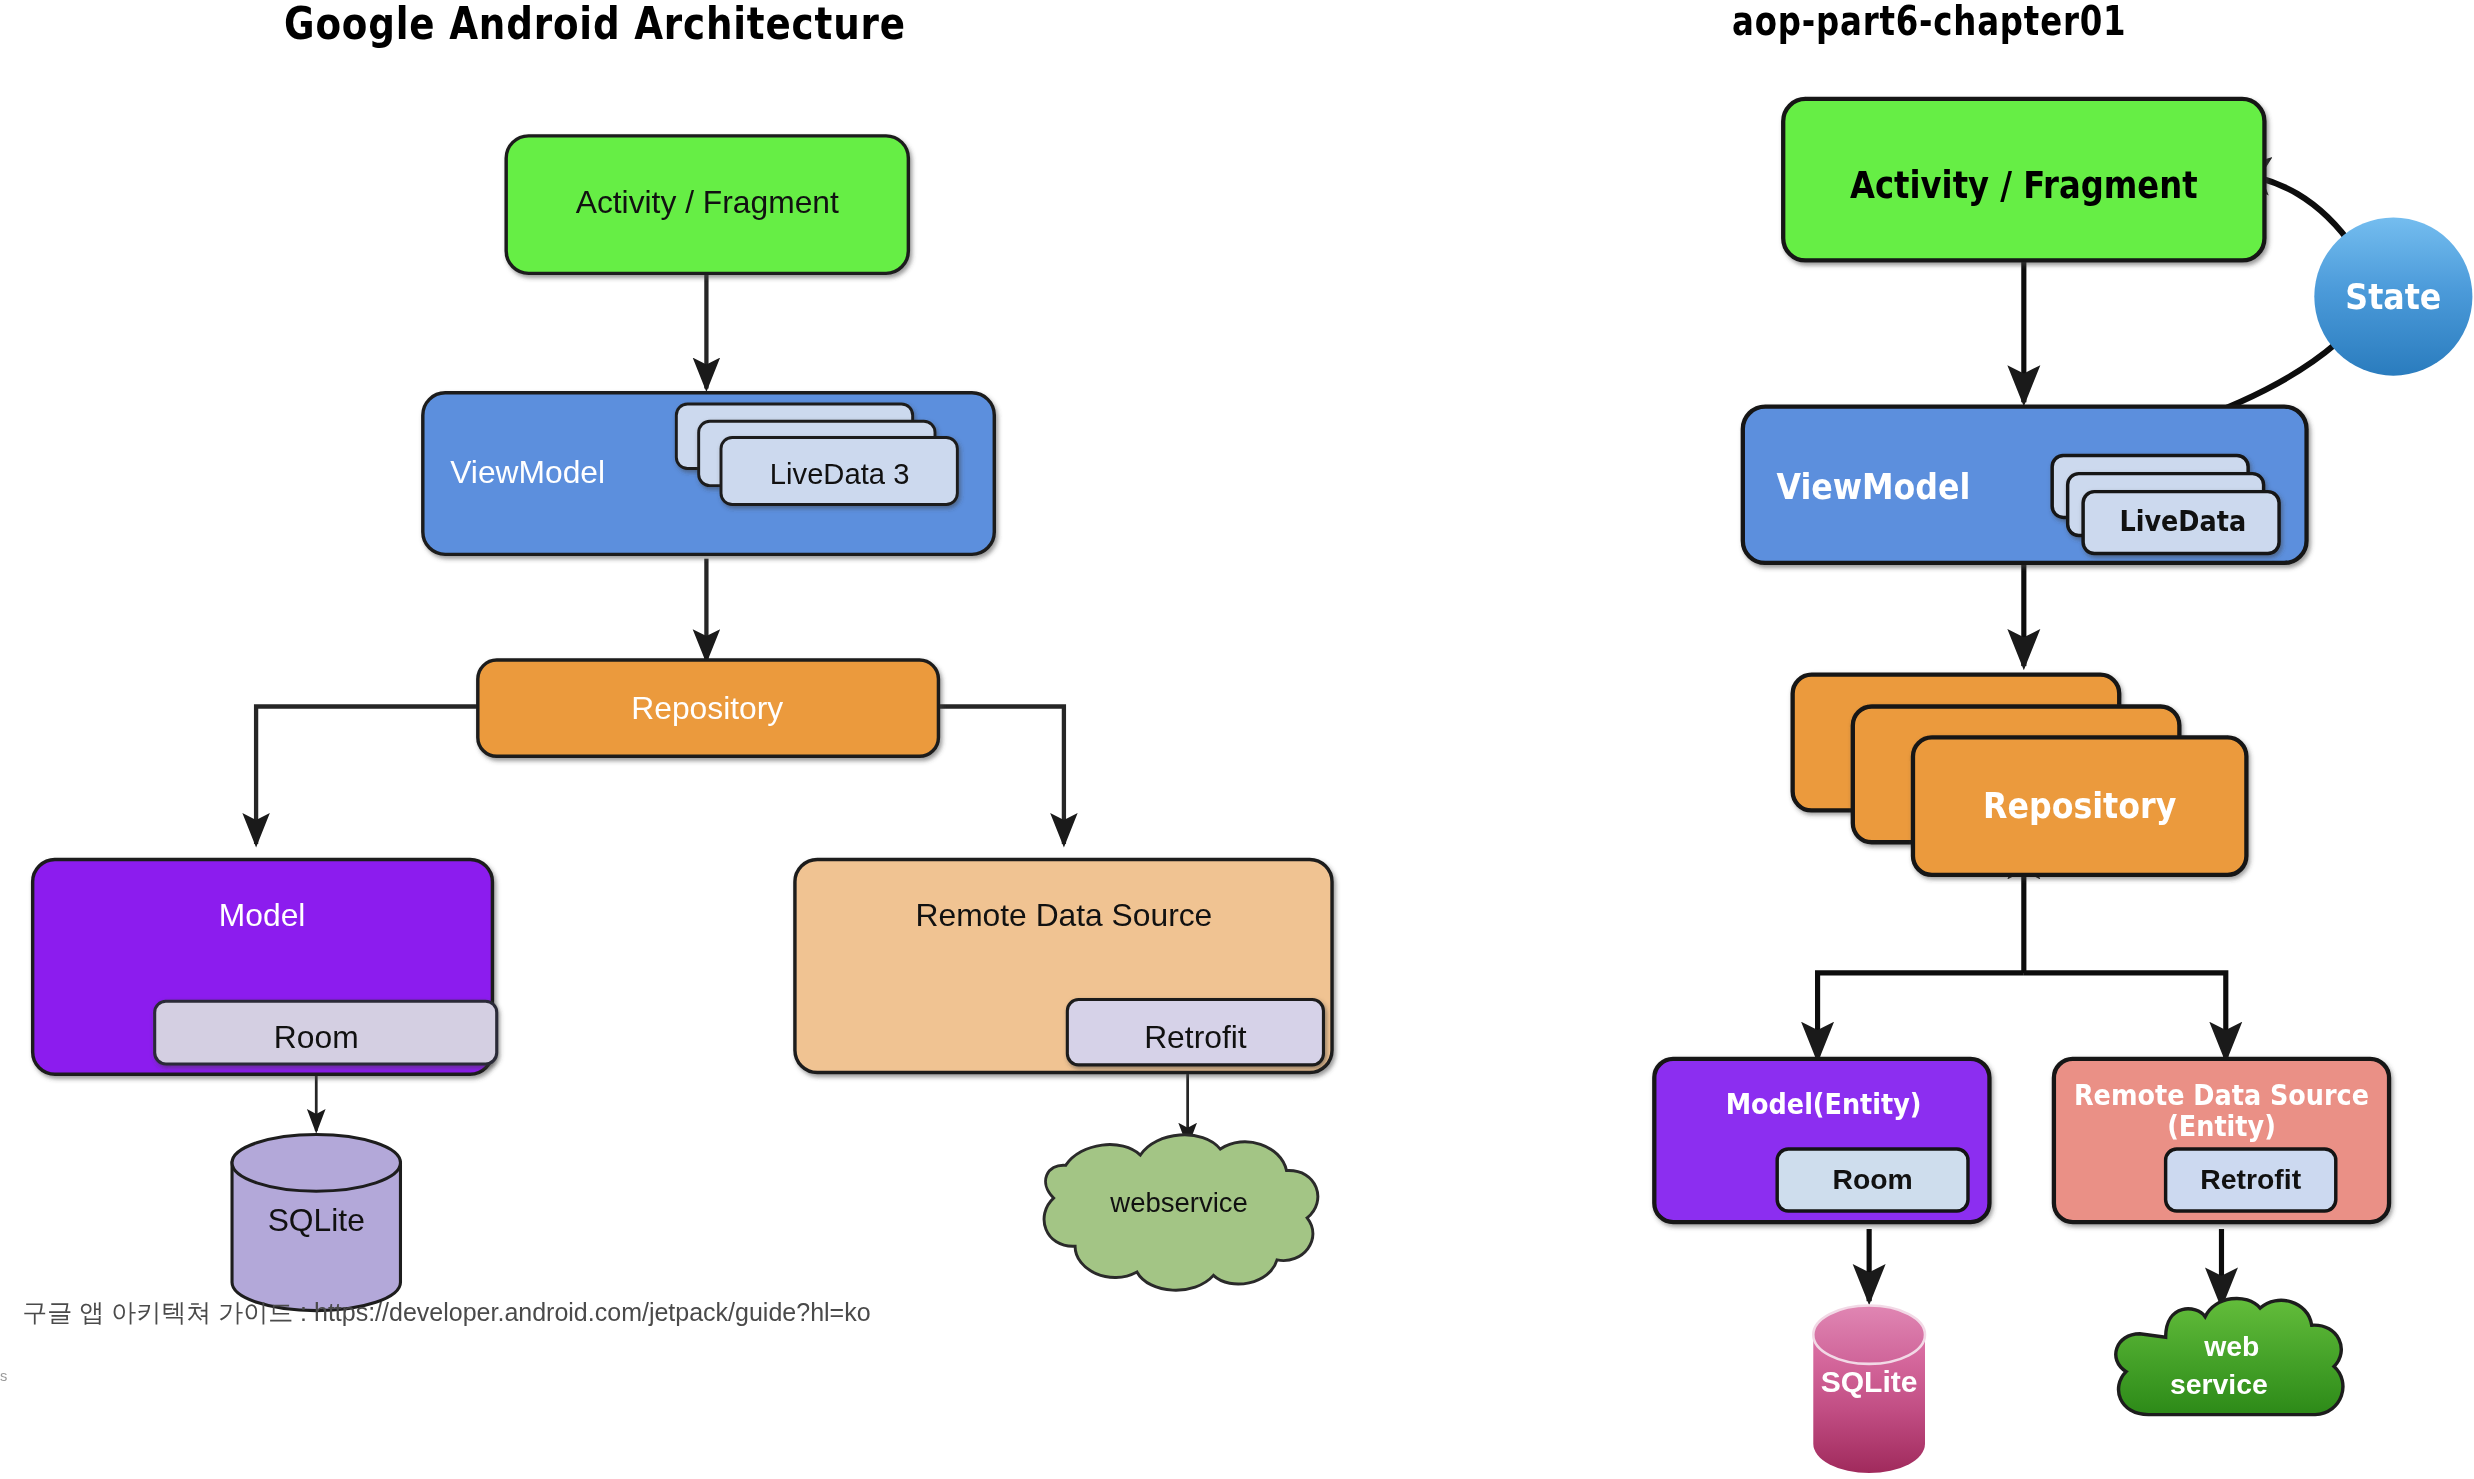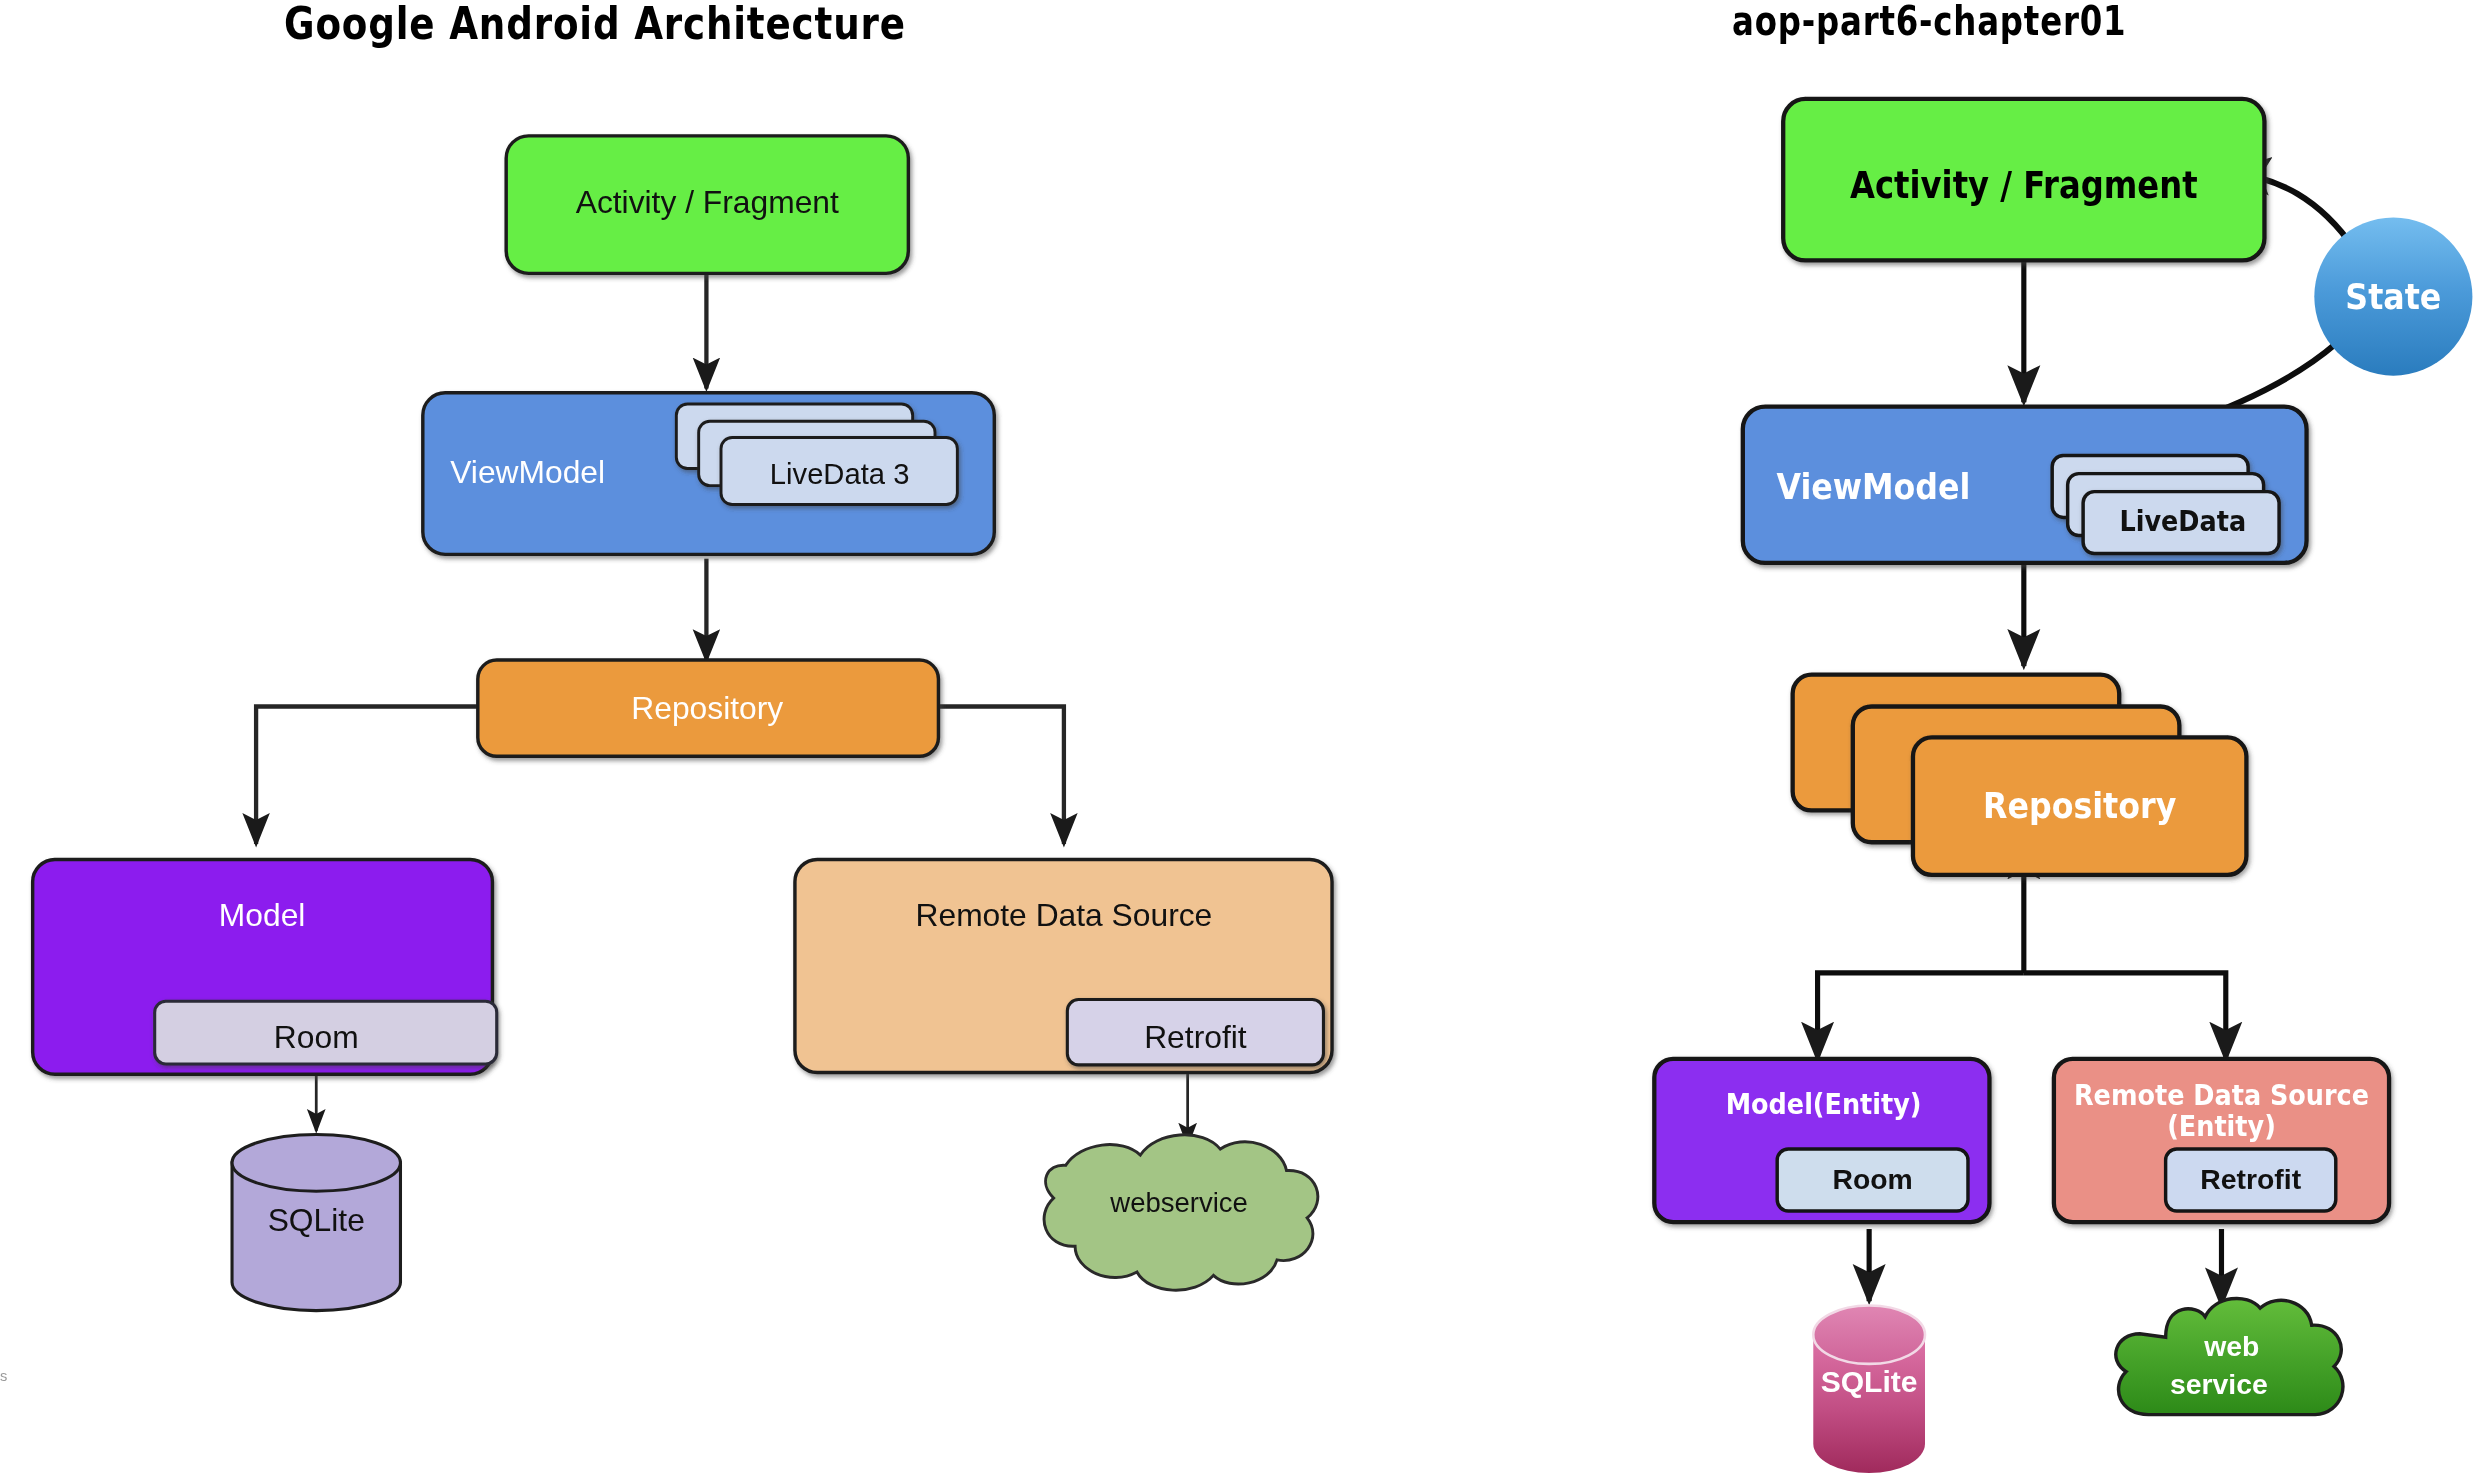--- a/index.html
+++ b/index.html
@@ -242,16 +242,17 @@
                C2722 1540 2734 1572 2716 1590
                C2736 1608 2726 1644 2694 1646
                L2500 1646
                C2466 1646 2456 1614 2474 1596
                C2452 1582 2462 1552 2490 1552 Z" fill="url(#cloudGradR)" stroke="#1d1d1d" stroke-width="4"></path>
       <text x="2597" y="1578" text-anchor="middle" font-family="Liberation Sans, sans-serif" font-size="33" font-weight="bold" fill="#ffffff">web</text>
       <text x="2582" y="1622" text-anchor="middle" font-family="Liberation Sans, sans-serif" font-size="33" font-weight="bold" fill="#ffffff">service</text>
     </g>
   </svg>
 
+  <div class="caption">구글 앱 아키텍쳐 가이드 : https://developer.android.com/jetpack/guide?hl=ko</div>
   <div class="stray-mark">s</div>
 
 </div>
 
 
 </body></html>

